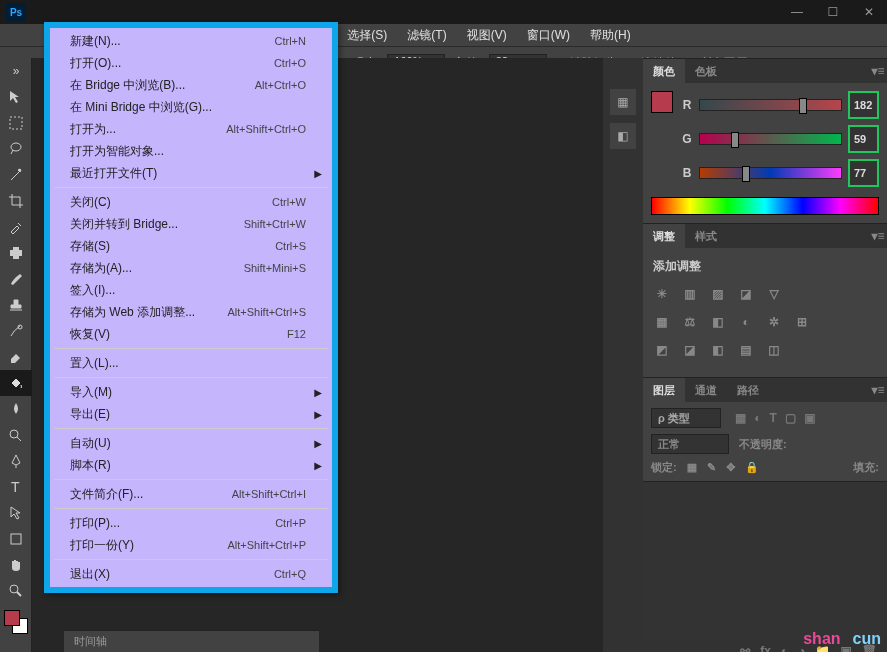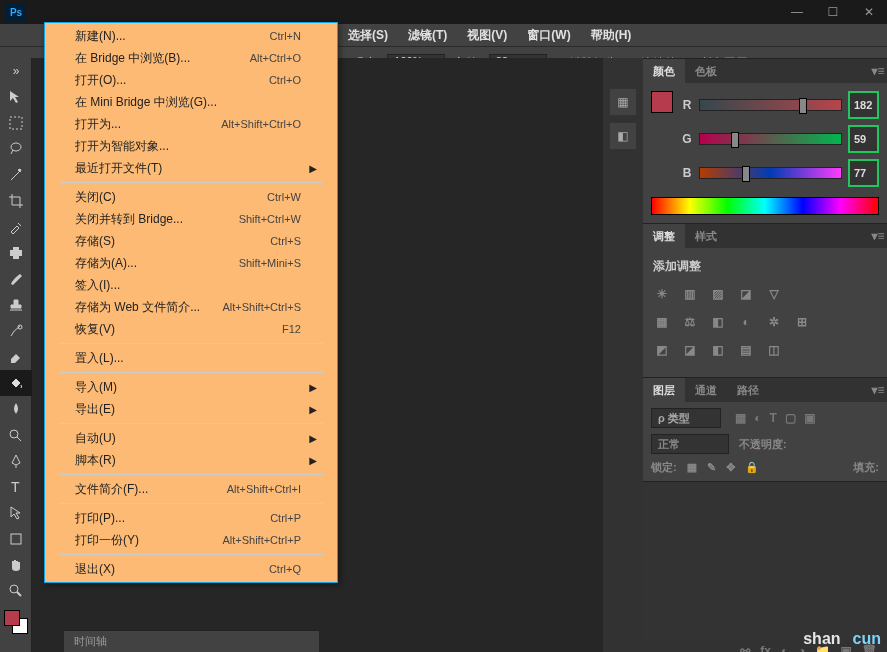--- a/index.html
+++ b/index.html
@@ -3,21 +3,21 @@
 <meta charset="utf-8">
 <style>
 * { margin: 0; padding: 0; box-sizing: border-box; font-family: "Microsoft YaHei", sans-serif; }
 body { background: #323232; color: #ccc; font-size: 12px; width: 887px; height: 652px; overflow: hidden; position: relative; }
 .titlebar { height: 24px; background: #1a1a1a; display: flex; align-items: center; justify-content: space-between; }
 .titlebar-left { display: flex; align-items: center; gap: 4px; padding-left: 6px; }
 .ps-logo { width: 20px; height: 18px; background: #001e36; color: #31a8ff; font-weight: bold; font-size: 10px; display: flex; align-items: center; justify-content: center; border-radius: 2px; }
 .win-controls { display: flex; }
 .win-btn { width: 36px; height: 20px; display: flex; align-items: center; justify-content: center; color: #999; }
 .menubar { height: 22px; background: #424242; display: flex; align-items: stretch; padding-left: 44px; }
-.menu-item { padding: 0 10px; display: flex; align-items: center; color: #e0e0e0; cursor: default; font-weight: bold; }
+.menu-item { padding: 0 10px; display: flex; align-items: center; color: #e0e0e0; cursor: default; }
 .menu-item.active { background: #6a96c8; color: #fff; }
 .options-bar { height: 34px; background: #424242; border-top: 1px solid #2a2a2a; display: flex; align-items: center; padding-left: 8px; gap: 8px; color: #ccc; }
 .opt-field { width: 58px; height: 20px; background: #333; border: 1px solid #222; color: #ddd; padding: 0 6px; font-size: 11px; }
 .opt-chk { width: 12px; height: 12px; border: 1px solid #666; display: inline-block; vertical-align: middle; margin-right: 3px; position: relative; }
 .opt-chk.checked::after { content: "✓"; position: absolute; top: -3px; left: 0; color: #aaa; font-size: 11px; }
 .tool-icon { width: 28px; height: 24px; display: flex; align-items: center; justify-content: center; color: #bbb; }
 .main-area { position: absolute; top: 58px; left: 0; right: 0; bottom: 0; display: flex; }
 .toolbox { width: 32px; background: #424242; display: flex; flex-direction: column; border-right: 1px solid #222; }
 .tool-slot { width: 32px; height: 26px; display: flex; align-items: center; justify-content: center; color: #ccc; position: relative; }
 .tool-slot.active { background: #1a1a1a; }
@@ -49,28 +49,28 @@
 .adj-icons { display: flex; gap: 10px; margin-top: 10px; margin-bottom: 8px; color: #888; }
 .adj-icons span { width: 18px; height: 18px; display: flex; align-items: center; justify-content: center; }
 .layers-body { padding: 6px 8px; }
 .layers-top { display: flex; gap: 14px; align-items: center; margin-bottom: 6px; }
 .layers-filter { flex: 0 0 70px; height: 20px; background: #333; border: 1px solid #222; color: #aaa; font-size: 11px; padding: 0 6px; display: flex; align-items: center; }
 .layers-mini-icons { display: flex; gap: 8px; color: #777; }
 .layers-row { display: flex; gap: 10px; align-items: center; margin-bottom: 6px; color: #888; font-size: 11px; }
 .layers-row .sel { flex: 0 0 78px; height: 20px; background: #333; border: 1px solid #222; padding: 0 6px; display: flex; align-items: center; }
 .layers-canvas { height: 165px; background: #333; margin: 4px -8px -6px -8px; border-top: 1px solid #222; }
 .layers-footer { height: 22px; background: #323232; margin: 0 -8px -6px -8px; display: flex; align-items: center; justify-content: flex-end; gap: 10px; padding: 0 10px; color: #777; }
-.dropdown-menu { position: absolute; top: 22px; left: 44px; width: 294px; background: #fdba74; border: 1px solid #0ea5e9; box-shadow: 2px 2px 6px rgba(0,0,0,0.4); z-index: 100; color: #222; padding: 2px 12px; }
+.dropdown-menu { position: absolute; top: 22px; left: 44px; width: 294px; background: #c4b5fd; border: 6px solid #0ea5e9; box-shadow: 2px 2px 6px rgba(0,0,0,0.4); z-index: 100; color: #222; padding: 2px 2px; }
 .dm-item { height: 22px; display: flex; align-items: center; padding: 0 24px 0 18px; position: relative; }
 .dm-shortcut { margin-left: auto; color: #444; font-size: 11px; }
 .dm-sep { height: 1px; background: #ccc; margin: 3px 2px; }
 .dm-arrow { position: absolute; right: 8px; font-size: 10px; }
 .statusbar { position: absolute; bottom: 0; left: 32px; right: 284px; height: 22px; background: #424242; border-top: 1px solid #222; display: flex; align-items: center; padding: 0 10px; color: #999; font-size: 11px; }
 .watermark { position: absolute; bottom: 4px; right: 6px; font-size: 16px; font-weight: bold; }
-.watermark .s1 { color: #e5e5e5; }
+.watermark .s1 { color: #ec4899; }
 .watermark .s2 { color: #7dd3fc; padding-left: 12px; }
 </style>
 </head>
 <body>
 
 <div class="titlebar">
   <div class="titlebar-left">
     <div class="ps-logo">Ps</div>
   </div>
   <div class="win-controls">
@@ -91,28 +91,28 @@
   <div class="menu-item">视图(V)</div>
   <div class="menu-item">窗口(W)</div>
   <div class="menu-item">帮助(H)</div>
 
   <div class="dropdown-menu">
     <div class="dm-item">
         <span>新建(N)...</span>
         <span class="dm-shortcut">Ctrl+N</span>
       </div>
     <div class="dm-item">
+        <span>打开(O)...</span>
+        <span class="dm-shortcut">Ctrl+O</span>
+      </div>
+    <div class="dm-item">
         <span>在 Bridge 中浏览(B)...</span>
         <span class="dm-shortcut">Alt+Ctrl+O</span>
       </div>
     <div class="dm-item">
-        <span>打开(O)...</span>
-        <span class="dm-shortcut">Ctrl+O</span>
-      </div>
-    <div class="dm-item">
         <span>在 Mini Bridge 中浏览(G)...</span>
       </div>
     <div class="dm-item">
         <span>打开为...</span>
         <span class="dm-shortcut">Alt+Shift+Ctrl+O</span>
       </div>
     <div class="dm-item">
         <span>打开为智能对象...</span>
       </div>
     <div class="dm-item">
@@ -133,21 +133,21 @@
         <span class="dm-shortcut">Ctrl+S</span>
       </div>
     <div class="dm-item">
         <span>存储为(A)...</span>
         <span class="dm-shortcut">Shift+Mini+S</span>
       </div>
     <div class="dm-item">
         <span>签入(I)...</span>
       </div>
     <div class="dm-item">
-        <span>存储为 Web 文件简介...</span>
+        <span>存储为 Web 添加调整...</span>
         <span class="dm-shortcut">Alt+Shift+Ctrl+S</span>
       </div>
     <div class="dm-item">
         <span>恢复(V)</span>
         <span class="dm-shortcut">F12</span>
       </div>
     <div class="dm-sep"></div>
     <div class="dm-item">
         <span>置入(L)...</span>
       </div>

